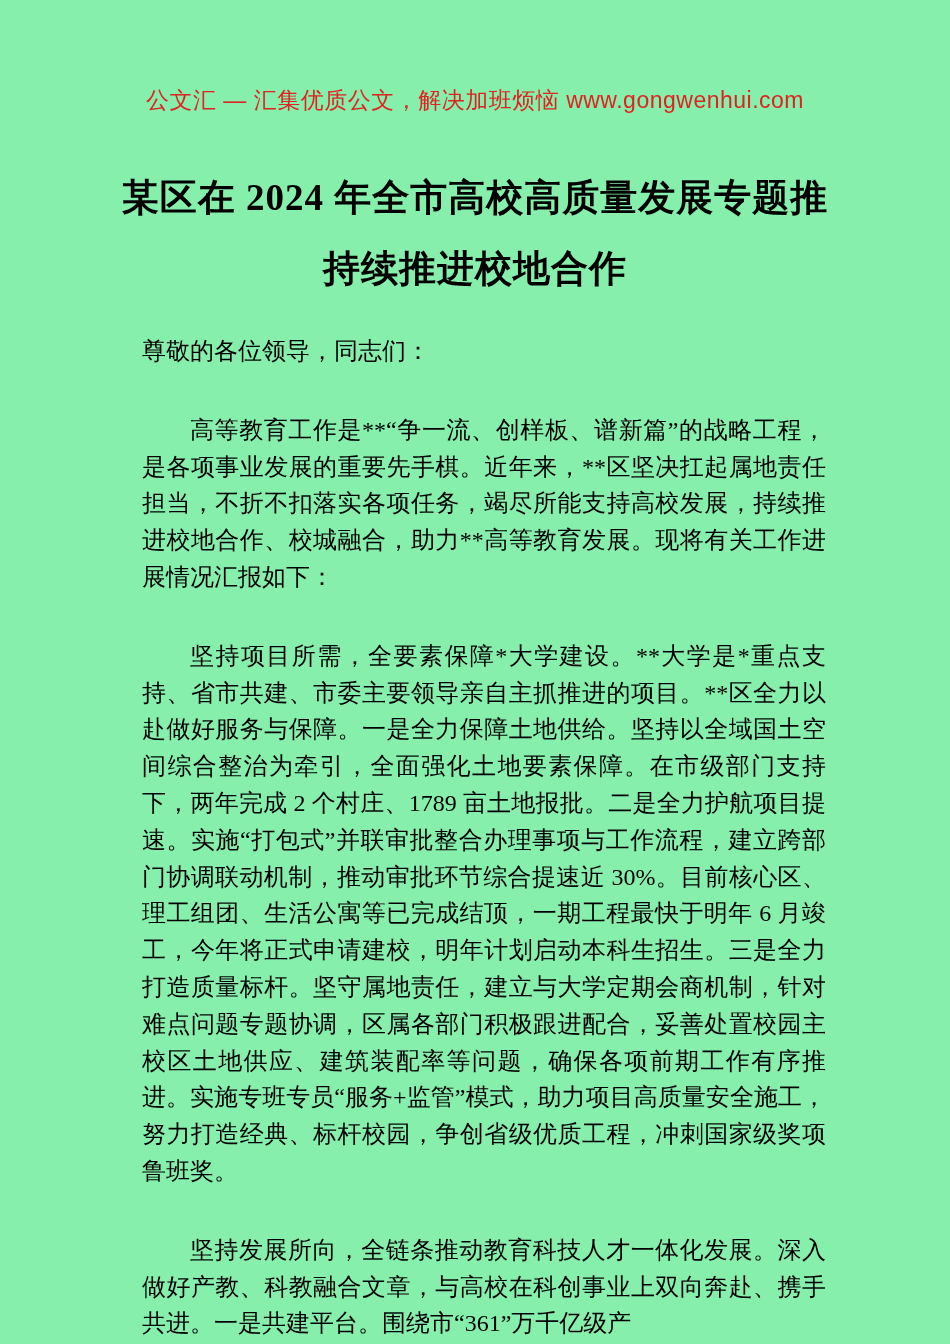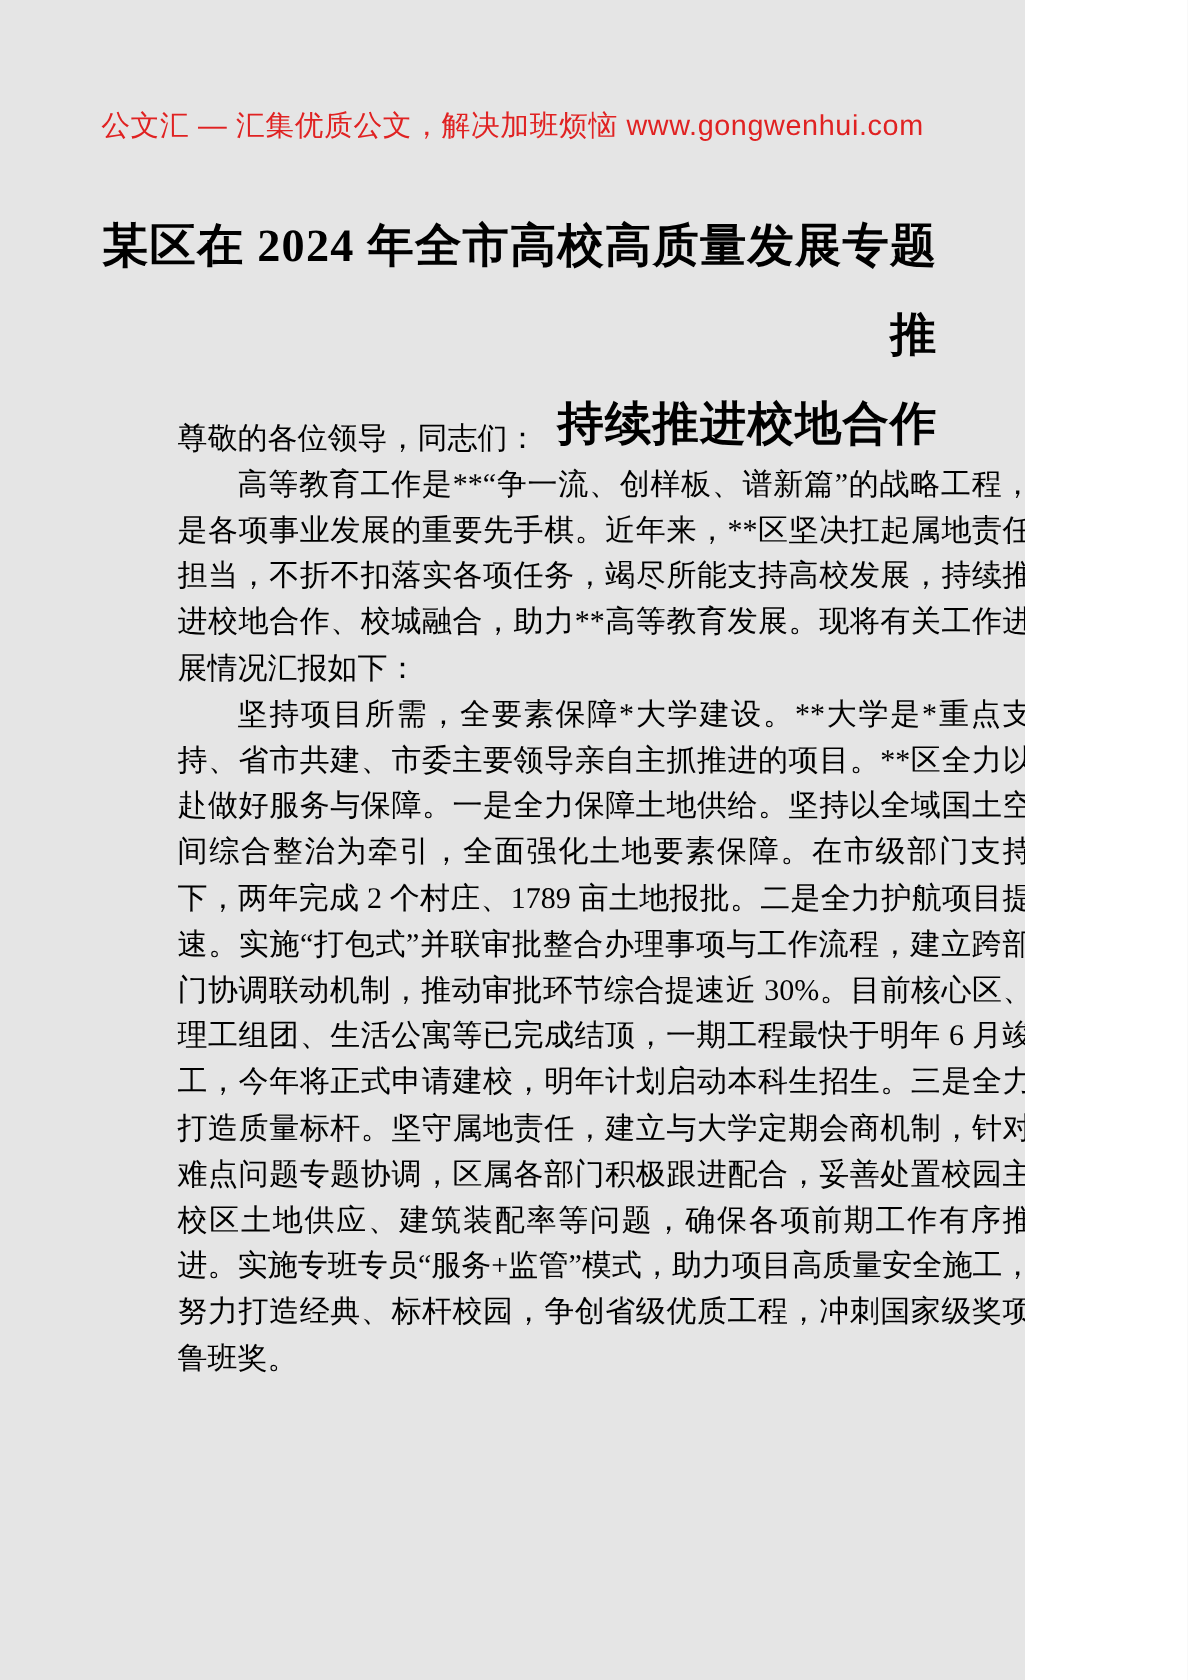--- a/index.html
+++ b/index.html
@@ -2,44 +2,44 @@
 <html><head>
 <meta charset="utf-8">
 <style>
   html, body {
     margin: 0;
     padding: 0;
     background: #ffffff;
   }
   .page {
     position: relative;
-    width: 820px;
+    width: 950px;
     height: 1344px;
-    background: #e5e5e5;
+    background: #86efac;
     overflow: hidden;
     font-family: "Liberation Serif", "DejaVu Serif", serif;
     color: #000000;
   }
   .watermark {
     position: absolute;
     top: 85px;
     left: 0;
     width: 100%;
     text-align: center;
     font-size: 23px;
     line-height: 30px;
     font-family: "Liberation Sans", "DejaVu Sans", sans-serif;
     letter-spacing: 0.5px;
   }
   .doc-title {
     position: absolute;
     top: 162px;
     left: 70px;
     right: 70px;
-    text-align: right;
+    text-align: center;
     font-weight: 700;
     font-size: 37px;
     line-height: 71px;
     letter-spacing: 1px;
   }
   .doc-body {
     position: absolute;
     top: 333px;
     left: 142px;
     width: 684px;
@@ -47,33 +47,35 @@
     line-height: 36.8px;
     text-align: justify;
     text-justify: inter-character;
   }
   .doc-body p {
     margin: 0;
     padding: 0;
   }
   .doc-body p.indent {
     text-indent: 2em;
+    margin-top: 42px;
   }
 </style>
 </head>
 <body>
 
 <div class="page" style="color: rgb(0, 0, 0);">
 
   <div class="watermark" style="color: rgb(224, 34, 34);">公文汇 — 汇集优质公文，解决加班烦恼 www.gongwenhui.com</div>
 
   <div class="doc-title">
     <div>某区在 2024 年全市高校高质量发展专题推</div>
     <div>持续推进校地合作</div>
   </div>
 
   <div class="doc-body" id="doc-body">
       <p>尊敬的各位领导，同志们：</p>
       <p class="indent">高等教育工作是**“争一流、创样板、谱新篇”的战略工程，是各项事业发展的重要先手棋。近年来，**区坚决扛起属地责任担当，不折不扣落实各项任务，竭尽所能支持高校发展，持续推进校地合作、校城融合，助力**高等教育发展。现将有关工作进展情况汇报如下：</p>
       <p class="indent">坚持项目所需，全要素保障*大学建设。**大学是*重点支持、省市共建、市委主要领导亲自主抓推进的项目。**区全力以赴做好服务与保障。一是全力保障土地供给。坚持以全域国土空间综合整治为牵引，全面强化土地要素保障。在市级部门支持下，两年完成 2 个村庄、1789 亩土地报批。二是全力护航项目提速。实施“打包式”并联审批整合办理事项与工作流程，建立跨部门协调联动机制，推动审批环节综合提速近 30%。目前核心区、理工组团、生活公寓等已完成结顶，一期工程最快于明年 6 月竣工，今年将正式申请建校，明年计划启动本科生招生。三是全力打造质量标杆。坚守属地责任，建立与大学定期会商机制，针对难点问题专题协调，区属各部门积极跟进配合，妥善处置校园主校区土地供应、建筑装配率等问题，确保各项前期工作有序推进。实施专班专员“服务+监管”模式，助力项目高质量安全施工，努力打造经典、标杆校园，争创省级优质工程，冲刺国家级奖项鲁班奖。</p>
+      <p class="indent">坚持发展所向，全链条推动教育科技人才一体化发展。深入做好产教、科教融合文章，与高校在科创事业上双向奔赴、携手共进。一是共建平台。围绕市“361”万千亿级产</p>
     </div>
 
 </div>
 
 </body></html>

